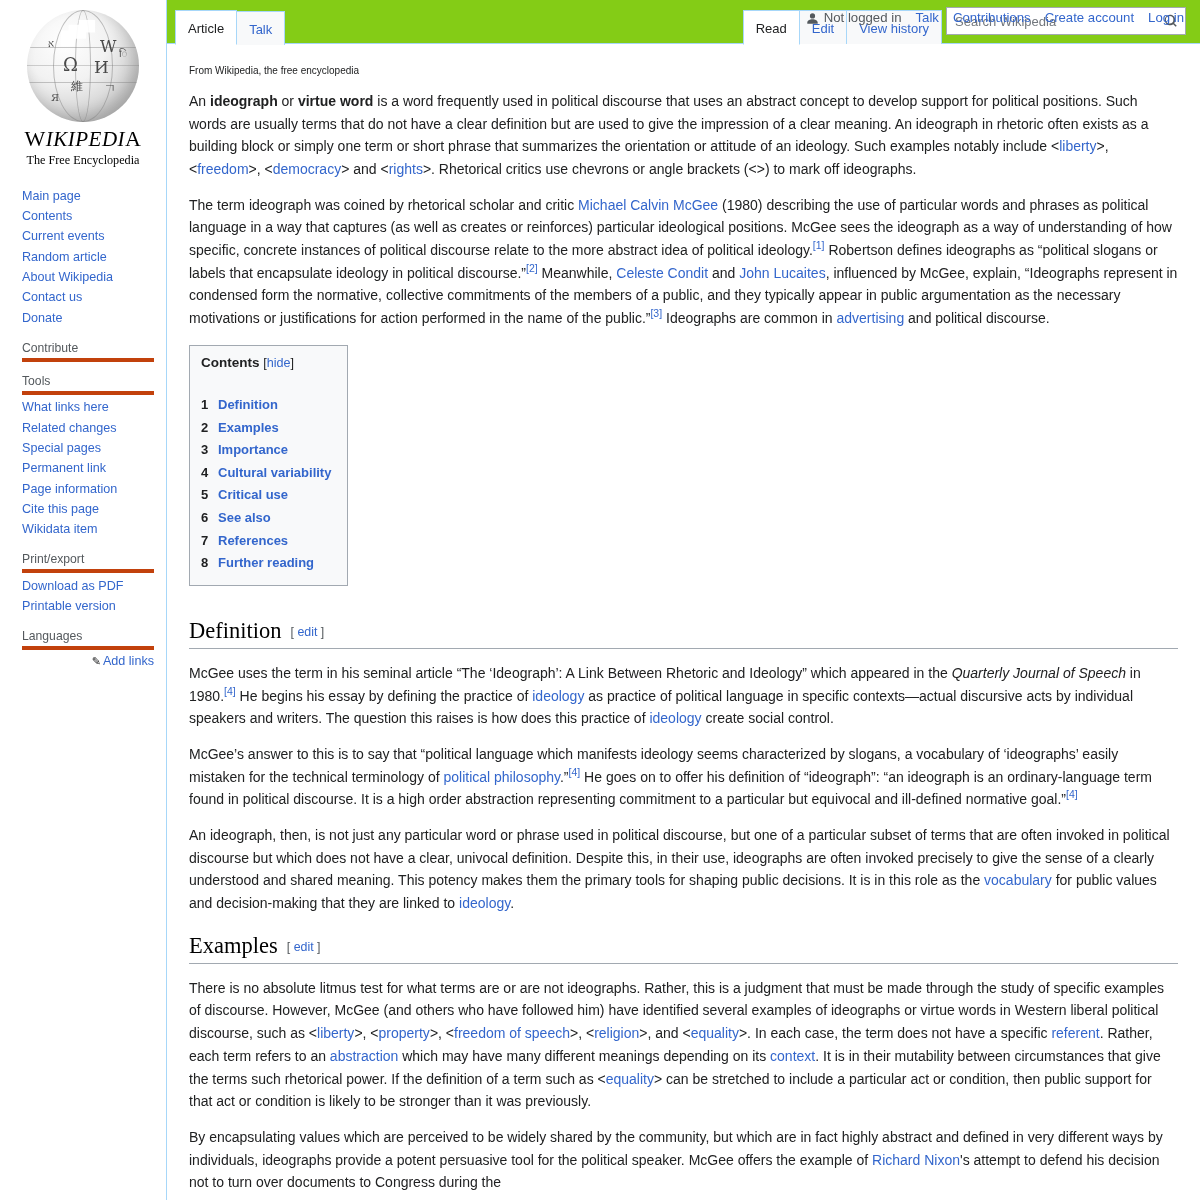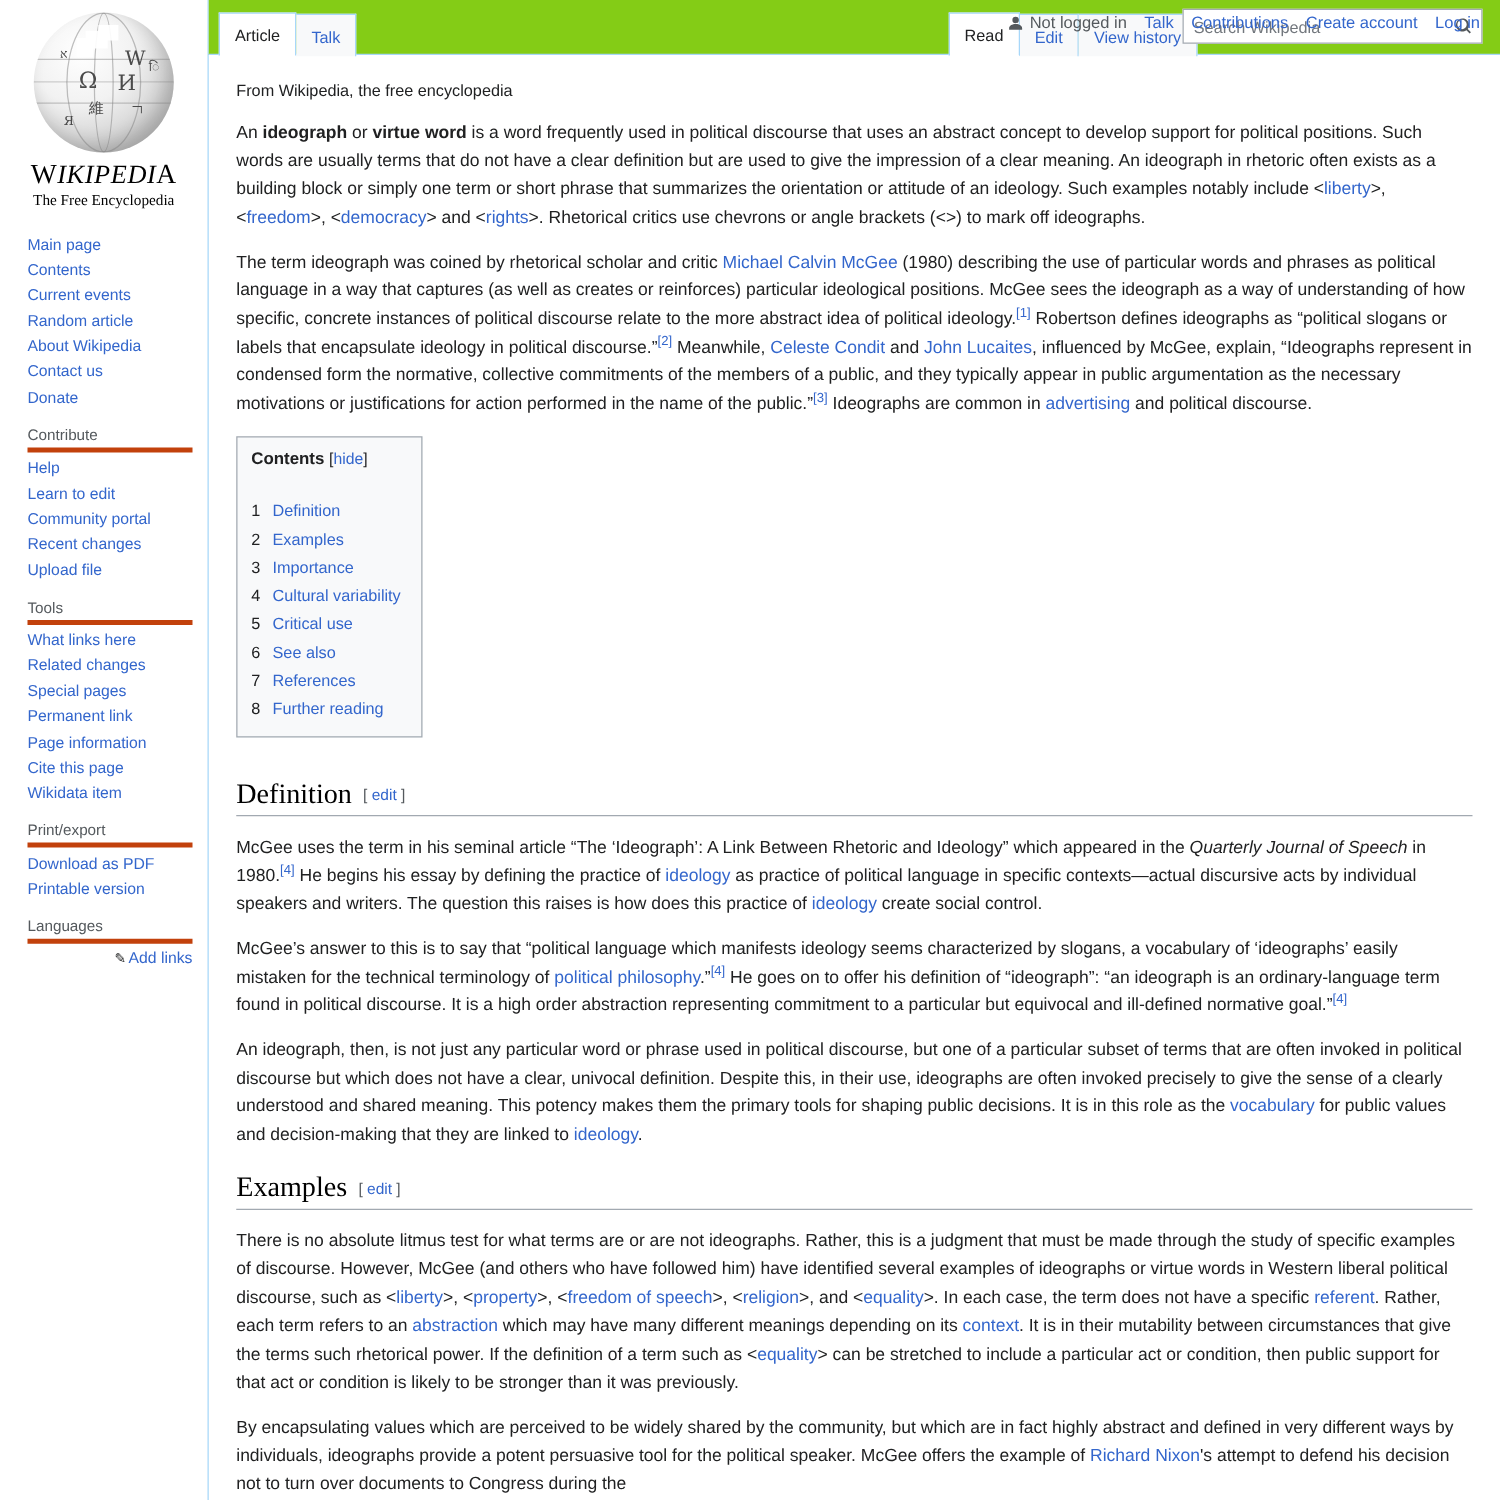--- a/index.html
+++ b/index.html
@@ -149,23 +149,23 @@
     background: #84cc16;
   }
   .tabs-left {
     position: absolute;
     left: 8px; bottom: -1px;
     display: flex;
     align-items: flex-end;
   }
   .tabs-right {
     position: absolute;
-    right: 242px; bottom: -1px;
-    display: flex;
-    align-items: center;
+    right: 258px; bottom: -1px;
+    display: flex;
+    align-items: flex-start;
   }
   .tab {
     font-size: 13px;
     padding: 11px 12px 9px 12px;
     background: #f8f9fa;
     border: 1px solid #a7d7f9;
     border-bottom: none;
     color: #3366cc;
     line-height: 1;
     position: relative;
@@ -216,21 +216,21 @@
     font-family: "Liberation Serif", serif;
     font-size: 28.5px;
     font-weight: normal;
     line-height: 1.25;
     margin: 0 0 2px 0;
     padding-bottom: 5px;
     border-bottom: 1px solid #a2a9b1;
     color: #000;
   }
   #siteSub {
-    font-size: 13px;
+    font-size: 10px;
     color: #202122;
     margin: 7px 0 14px 0;
   }
   #article p {
     margin: 0 0 13px 0;
     line-height: 1.62;
     font-size: 14px;
     color: #202122;
   }
   h2.section {
@@ -271,21 +271,21 @@
     font-weight: bold;
     margin-bottom: 24px;
     font-size: 13.5px;
   }
   #toc .toctitle .toctogglespan {
     font-weight: normal;
     font-size: 12.6px;
     color: #202122;
   }
   #toc ul { list-style: none; margin: 0; padding: 0; }
-  #toc li { padding: 2.5px 0; line-height: 1.35; white-space: nowrap; }
+  #toc li { padding: 2.5px 0; line-height: 1.35; white-space: nowrap; font-weight: bold; }
   #toc .tocnumber { color: #202122; display: inline-block; min-width: 10px; margin-right: 7px; }
 </style>
 </head>
 <body>
 
 <div id="personal-bar">
   <span class="notlogged">
     <span class="user-glyph">
       <svg viewBox="0 0 20 20" width="13" height="13" aria-hidden="true">
         <path fill="#54595d" d="M10 11c-4 0-8 2-8 5v2h16v-2c0-3-4-5-8-5zm0-1a4 4 0 100-8 4 4 0 000 8z"></path>
@@ -331,27 +331,20 @@
       <li><a href="#">Current events</a></li>
       <li><a href="#">Random article</a></li>
       <li><a href="#">About Wikipedia</a></li>
       <li><a href="#">Contact us</a></li>
       <li><a href="#">Donate</a></li>
     </ul>
   </div>
 
   <div class="portal">
     <div class="portal-heading">Contribute</div>
-    <ul>
-      <li><a href="#">Help</a></li>
-      <li><a href="#">Learn to edit</a></li>
-      <li><a href="#">Community portal</a></li>
-      <li><a href="#">Recent changes</a></li>
-      <li><a href="#">Upload file</a></li>
-    </ul>
   </div>
 
   <div class="portal">
     <div class="portal-heading">Tools</div>
     <ul>
       <li><a href="#">What links here</a></li>
       <li><a href="#">Related changes</a></li>
       <li><a href="#">Special pages</a></li>
       <li><a href="#">Permanent link</a></li>
       <li><a href="#">Page information</a></li>

